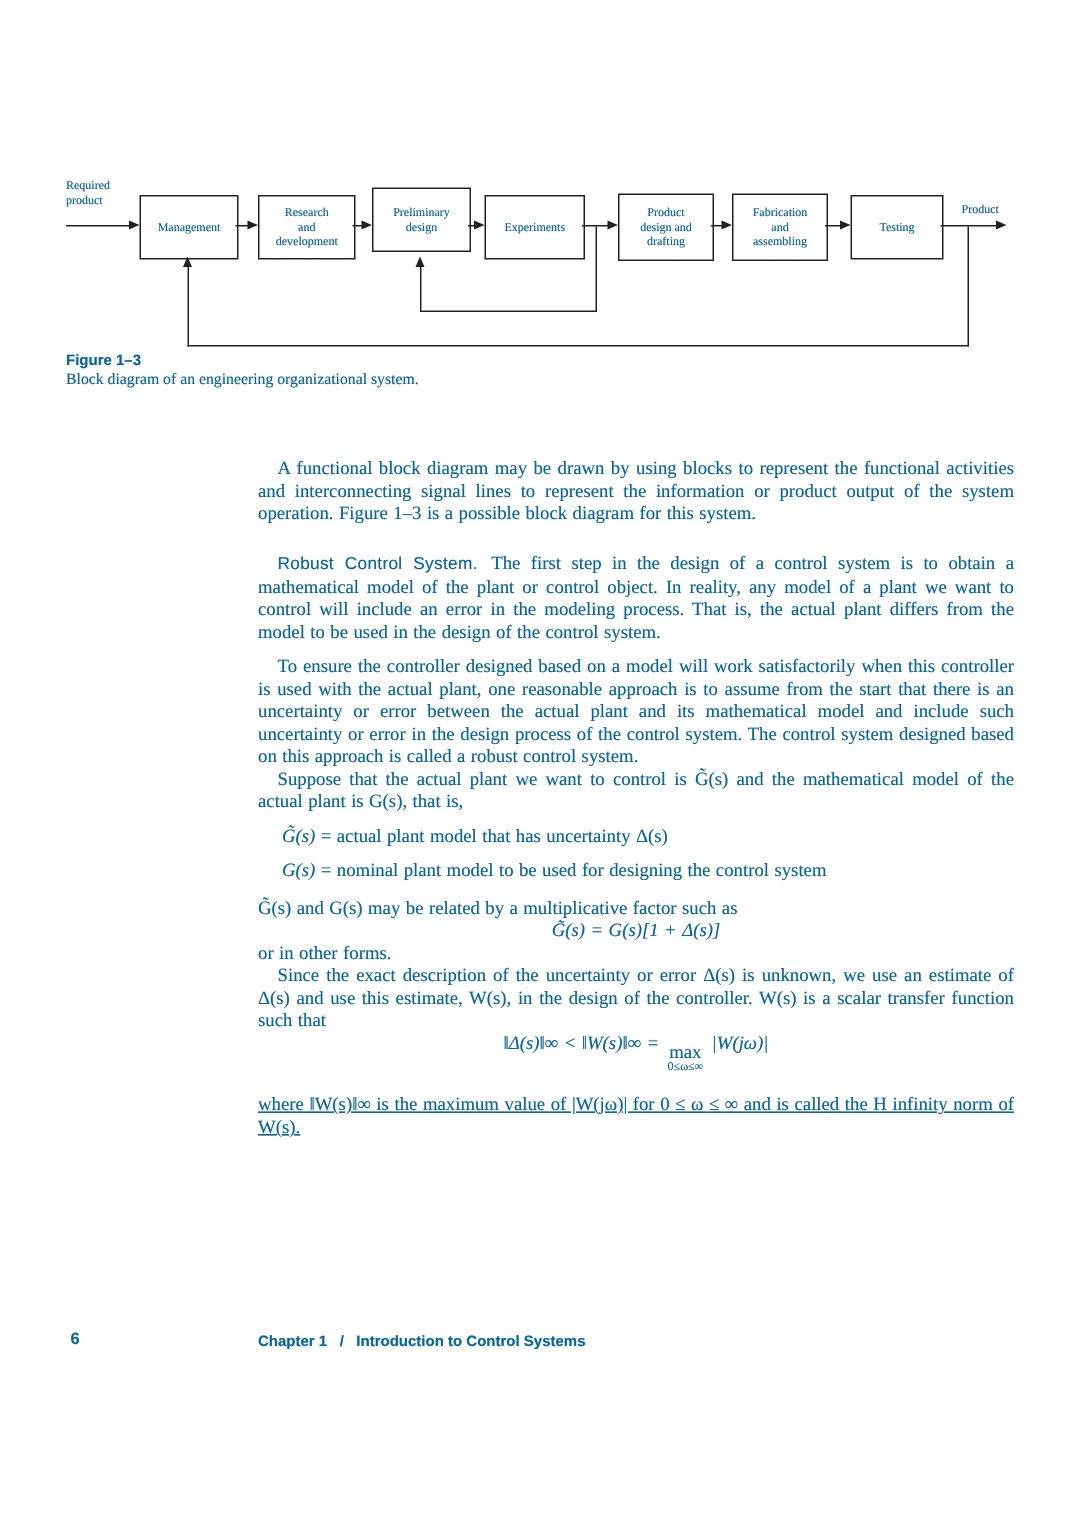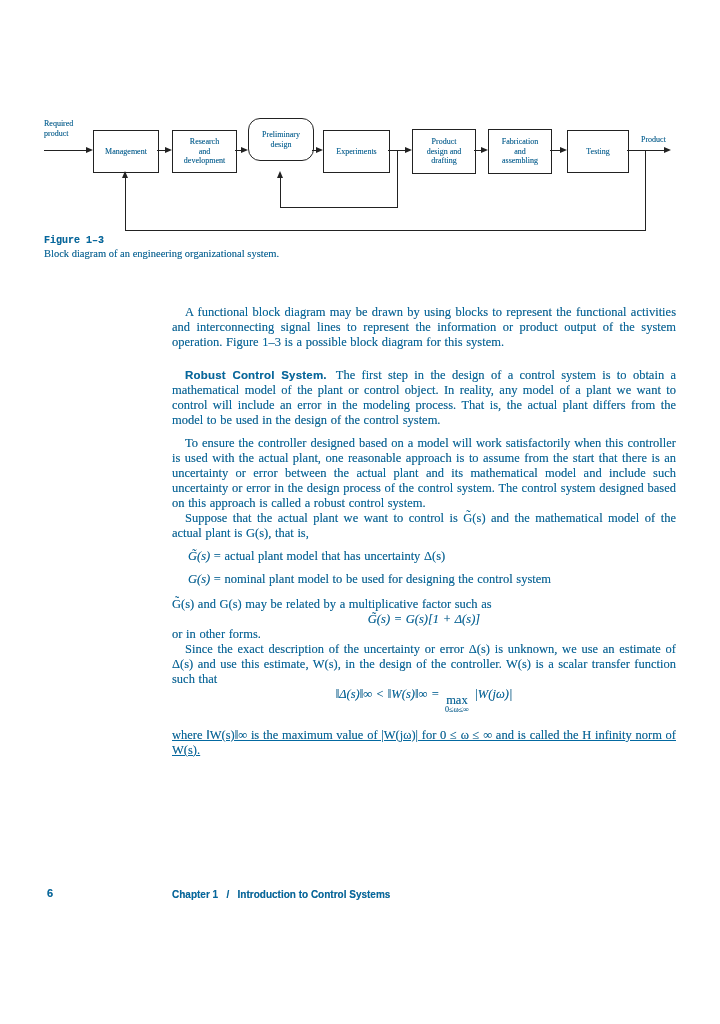--- a/index.html
+++ b/index.html
@@ -18,32 +18,32 @@
   .dlabel { position:absolute; font-size:8px; line-height:10px; white-space:pre-line; }
   .hline,.vline { position:absolute; background:#222; }
   .hline { height:1px; }
   .vline { width:1px; }
   .arr-r { position:absolute; width:0; height:0; border-top:3.5px solid transparent;
            border-bottom:3.5px solid transparent; border-left:7px solid #222; }
   .arr-u { position:absolute; width:0; height:0; border-left:3.5px solid transparent;
            border-right:3.5px solid transparent; border-bottom:7px solid #222; }
   
   .fig-label { position:absolute; left:44px; top:235px;
-               font-family:Liberation Mono, monospace; font-weight:bold; font-size:10px; }
+               font-family:Liberation Sans, sans-serif; font-weight:bold; font-size:10px; }
   .fig-caption { position:absolute; left:44px; top:248px; font-size:10.5px; }
   
   .column {
     position:absolute; left:172px; top:305px; width:504px;
     font-size:12.5px; line-height:15px; text-align:justify; word-spacing:0.5px;
   }
   .column p { margin:0; }
   .indent { text-indent:13px; }
   .p-head { margin-top:18px !important; }
   .p-cont { margin-top:8px !important; }
-  .head-inline { font-family:"Liberation Sans",sans-serif; font-weight:bold;
+  .head-inline { font-family:"Liberation Sans",sans-serif; font-weight:normal;
                  font-size:11.5px; margin-right:9px; letter-spacing:.2px; }
   .defs { margin:8px 0 0 16px; text-align:left; }
   .def-line { margin-bottom:8px; }
   .p-after-defs { margin-top:10px !important; }
   .eq { text-align:center; font-style:italic; margin:12px 0; text-indent:0; }
   .eq3 { margin:16px 0 14px 0; }
   .maxstack { display:inline-flex; flex-direction:column; align-items:center;
               font-style:normal; vertical-align:-6px; line-height:11px; margin:0 2px; }
   .maxsub { font-size:8px; line-height:8px; font-style:normal; }
   .p-where { margin-top:14px !important;text-decoration:underline; }
@@ -65,21 +65,21 @@
     <span class="dlabel" style="left:641px;top:135px;">Product</span>
 
     <div class="dbox" style="left:93px;top:130px;width:64px;height:41px;">
       <span class="dbox-label">Management</span>
     </div>
     <div class="dbox" style="left:172px;top:130px;width:63px;height:41px;">
       <span class="dbox-label">Research
 and
 development</span>
     </div>
-    <div class="dbox" style="left:248px;top:118px;width:64px;height:41px;border-radius:12px;">
+    <div class="dbox" style="left:248px;top:125px;width:64px;height:41px;">
       <span class="dbox-label">Preliminary
 design</span>
     </div>
     <div class="dbox" style="left:323px;top:130px;width:65px;height:41px;">
       <span class="dbox-label">Experiments</span>
     </div>
     <div class="dbox" style="left:412px;top:129px;width:62px;height:43px;">
       <span class="dbox-label">Product
 design and
 drafting</span>

